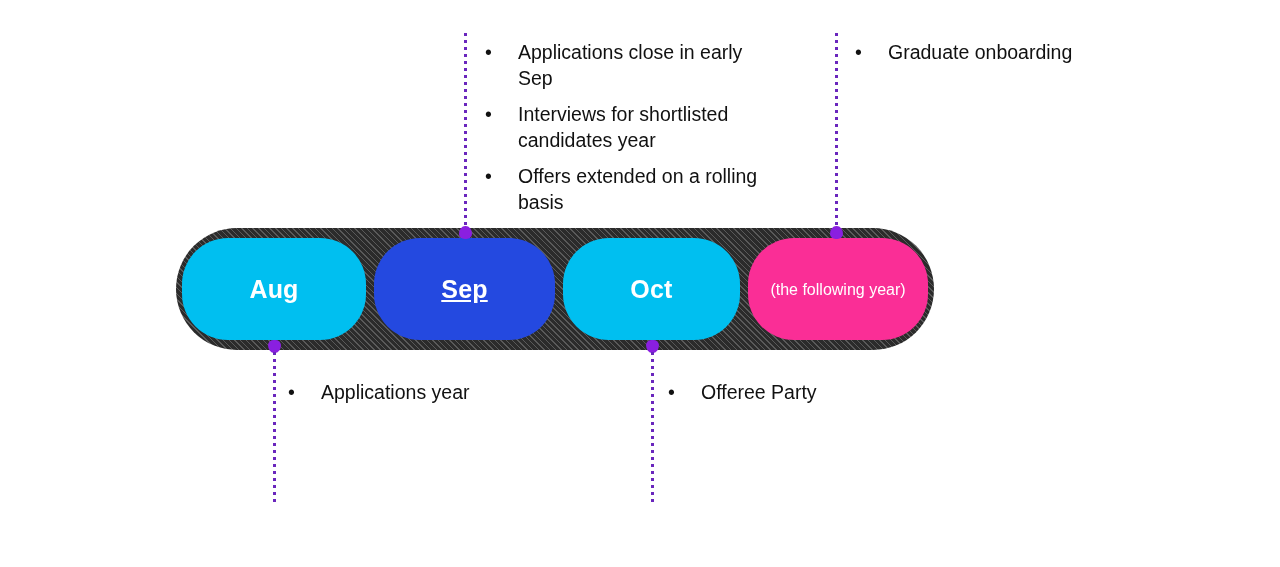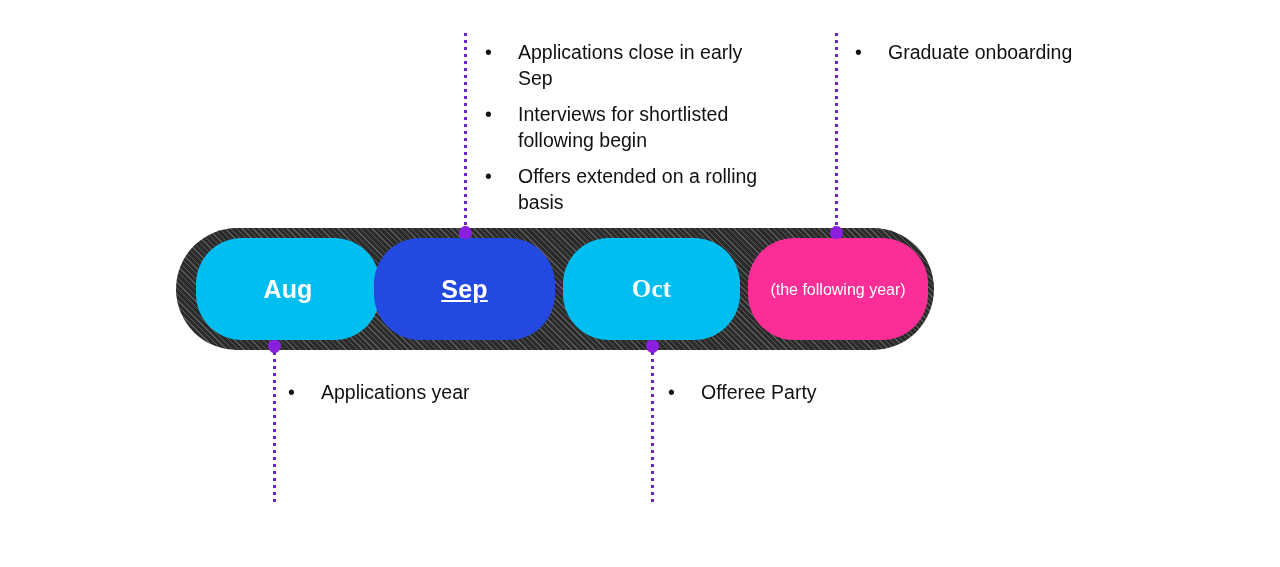--- a/index.html
+++ b/index.html
@@ -51,23 +51,23 @@
     font-size: 25px;
     font-weight: bold;
     letter-spacing: 0.2px;
   }
   .pill .pill-sub {
     font-size: 16px;
     font-weight: normal;
     margin-top: 2px;
     max-width: 140px;
   }
-  #pill-aug { left: 196px; width: 184px; }
+  #pill-aug { left: 182px; width: 184px; }
   #pill-sep { left: 374px; width: 181px; text-decoration: underline; }
-  #pill-oct { left: 563px; width: 177px; font-family: Liberation Serif, serif; }
+  #pill-oct { left: 563px; width: 177px; }
   #pill-jul { left: 748px; width: 180px; }
 
   
   .connector {
     position: absolute;
   }
   .conn-line {
     position: absolute;
     width: 3px;
     background-image: linear-gradient(
@@ -158,21 +158,21 @@
 </div>
 
 <div class="callout" style="left:482px; top:40px; width:300px;">
   <ul>
     <li>
       <span class="bullet">•</span>
       <span>Applications close in early Sep</span>
     </li>
     <li>
       <span class="bullet">•</span>
-      <span>Interviews for shortlisted following begin</span>
+      <span>Interviews for shortlisted candidates year</span>
     </li>
     <li>
       <span class="bullet">•</span>
       <span>Offers extended on a rolling basis</span>
     </li>
   </ul>
 </div>
 
 <div class="callout" style="left:852px; top:40px; width:270px;">
   <ul>

